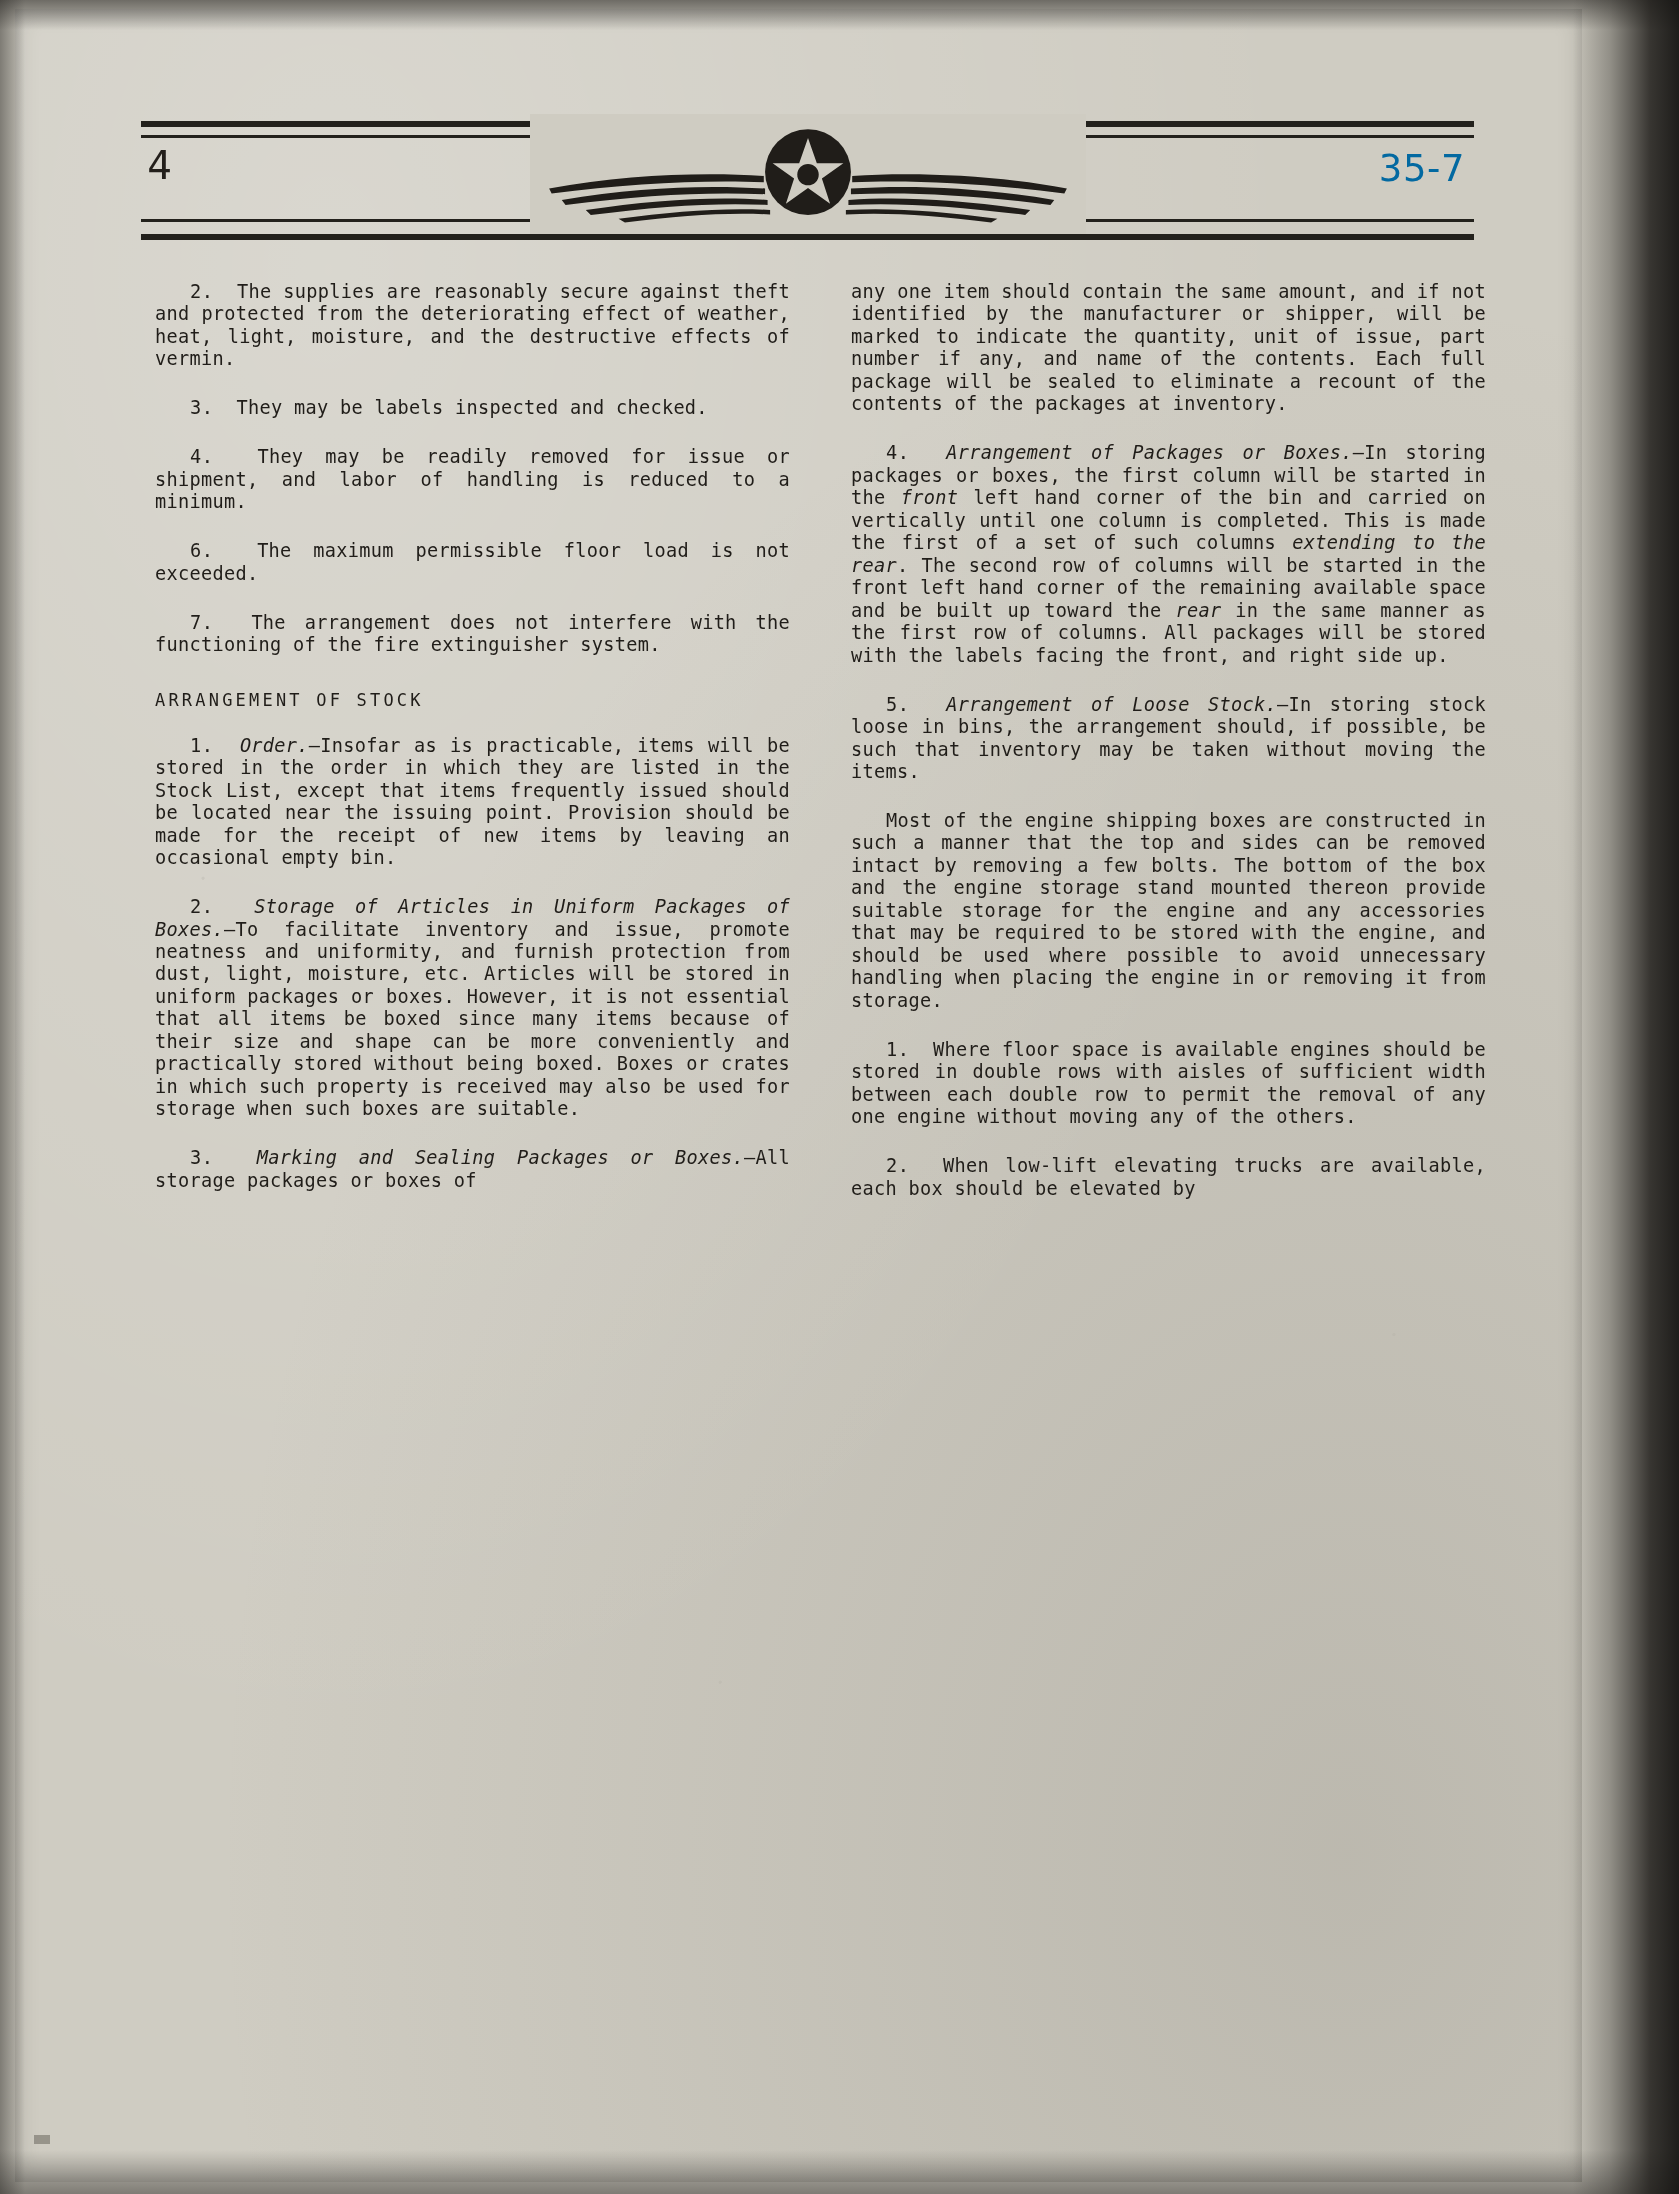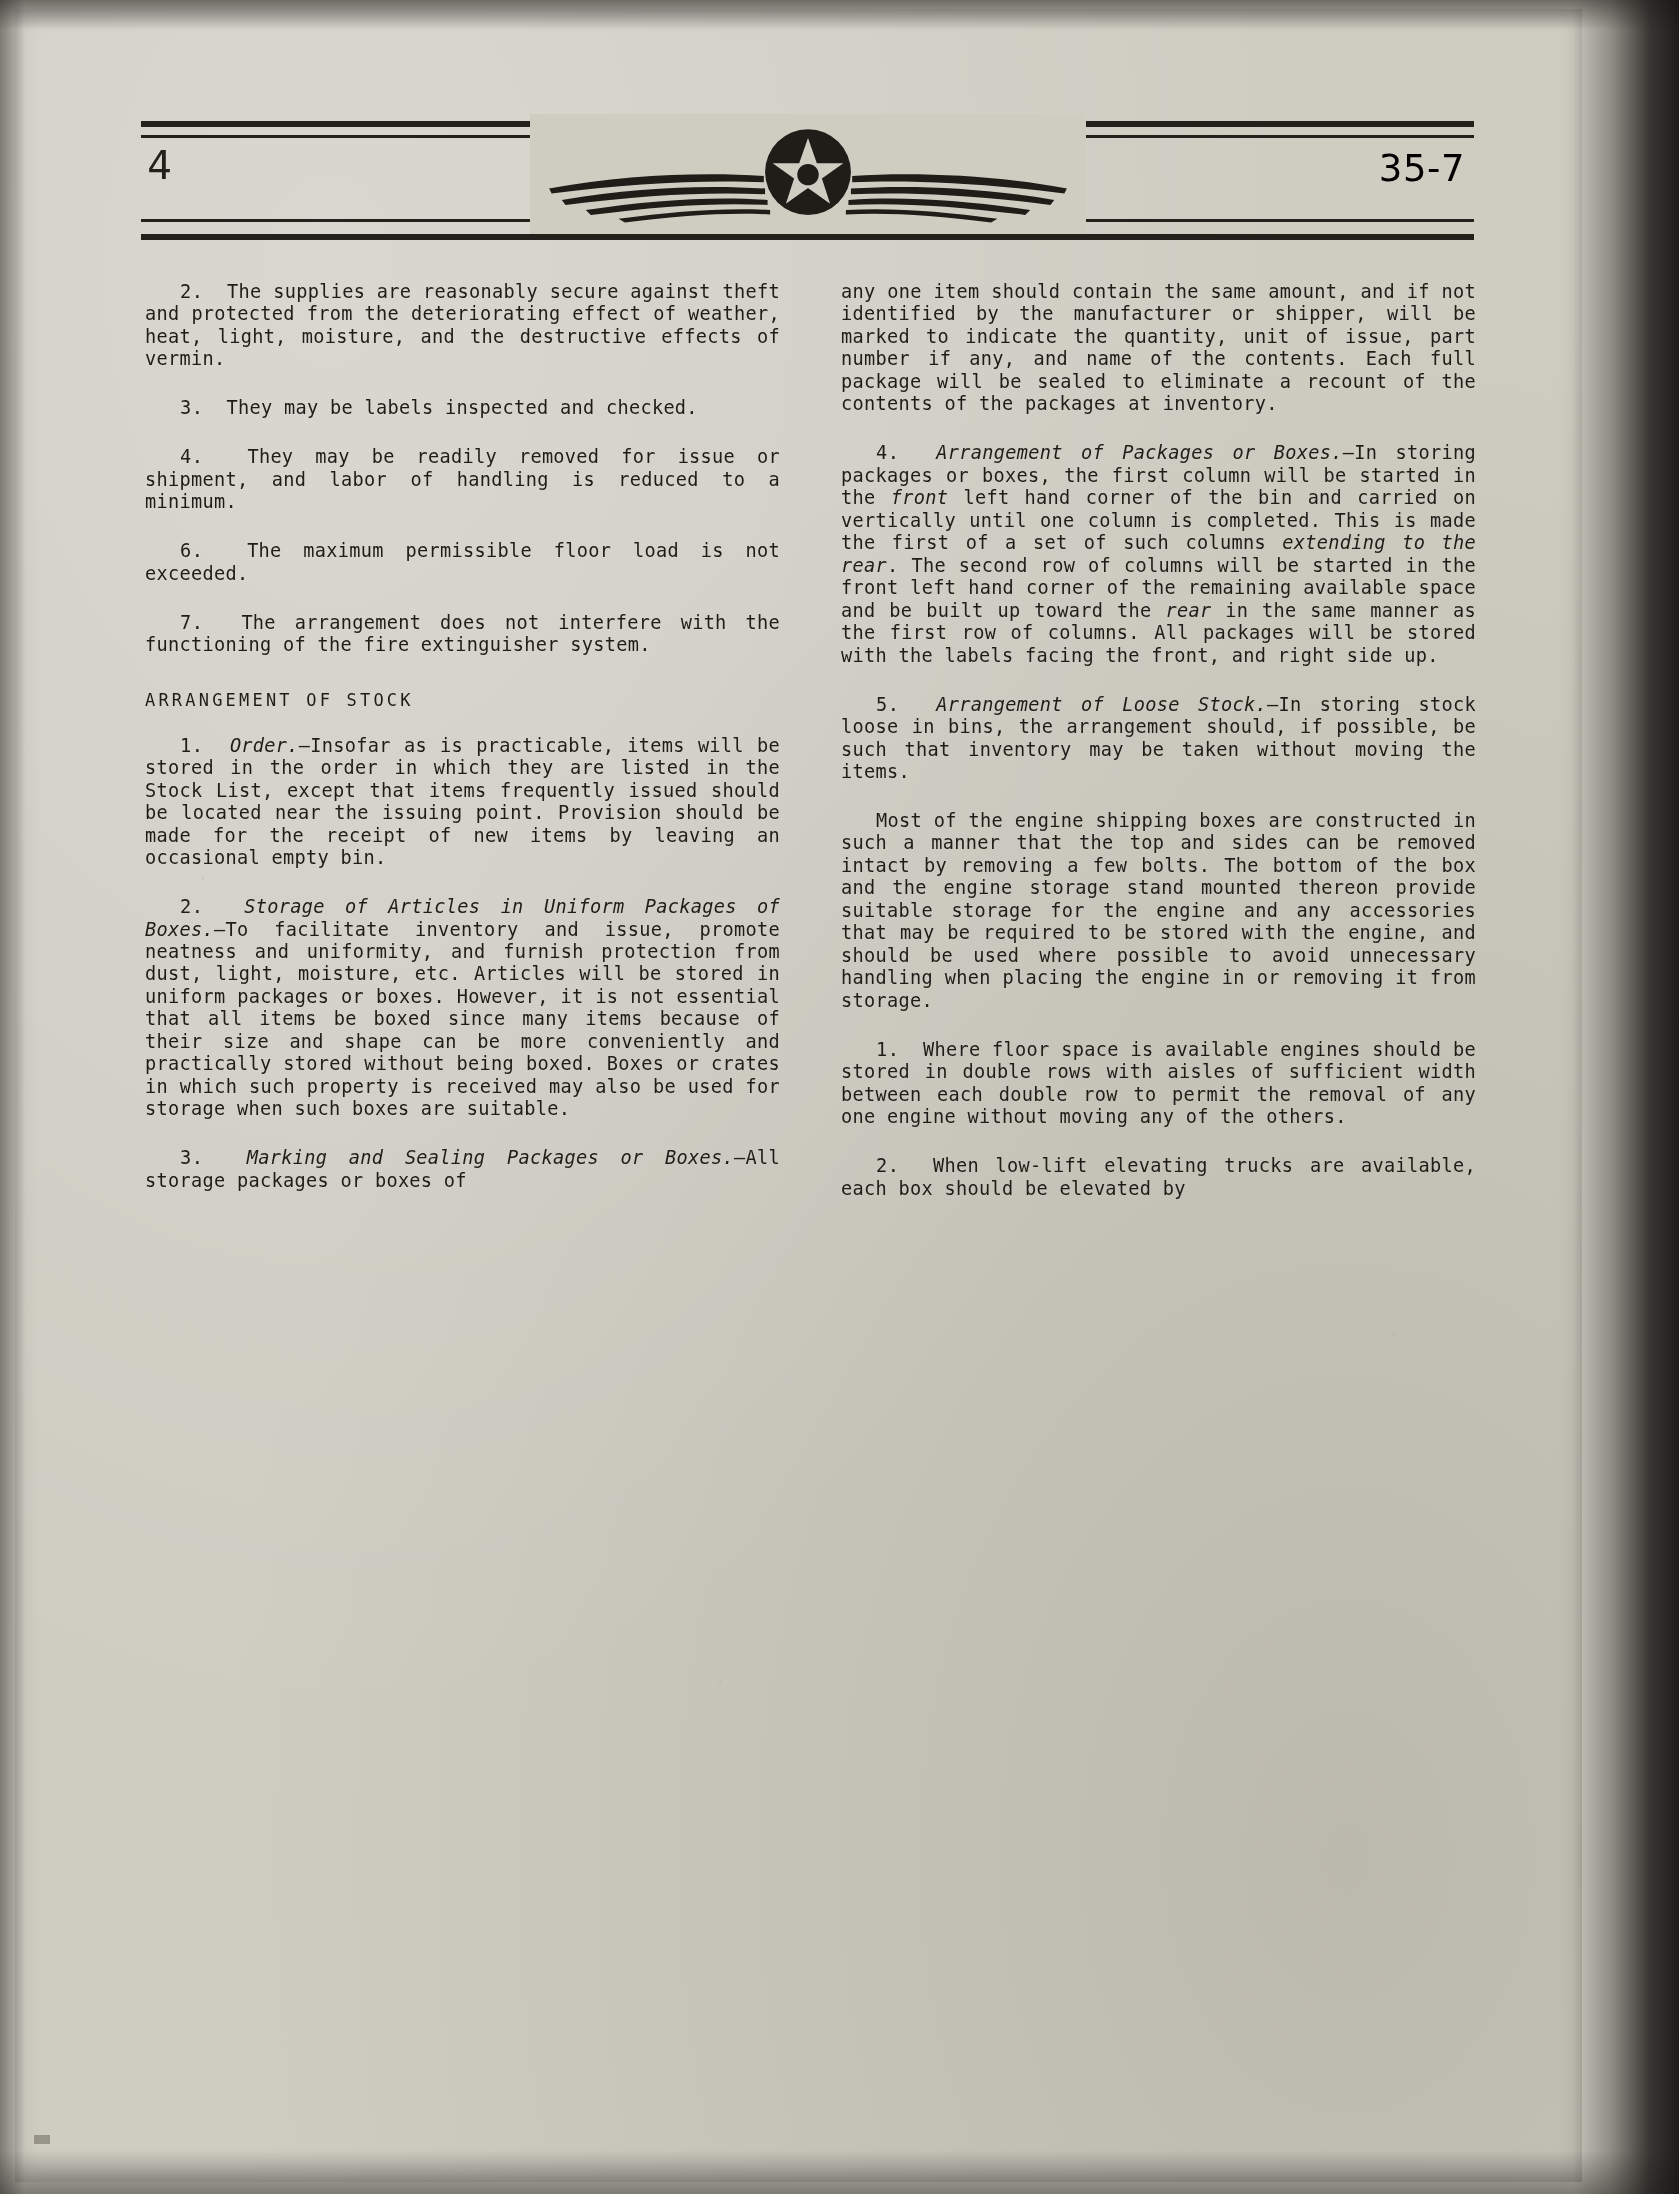--- a/index.html
+++ b/index.html
@@ -97,21 +97,21 @@
     font-size: 39px;
     color: #231f1b;
     font-family: "DejaVu Sans", sans-serif;
     letter-spacing: 0.6px;
   }
   #page-number-right {
     position: absolute;
     right: 8.8px;
     top: 37px;
     font-size: 37px;
-    color: #000000;
+    color: #0369a1;
     font-family: "DejaVu Sans", sans-serif;
     letter-spacing: 0.6px;
     margin-left: 6px;
   }
   #emblem {
     position: absolute;
     left: 50%;
     top: 3.8px;
     transform: translateX(-50%);
     width: 543px;
@@ -125,21 +125,21 @@
     transform: translateX(-50%);
     width: 556px;
     height: 120px;
     background: #cfccc2;
   }
 
   
   #columns {
     position: absolute;
     top: 272px;
-    left: 130px;
+    left: 140px;
     width: 1336px;
     display: flex;
     gap: 61px;
   }
   .column {
     width: 635px;
   }
   p.para {
     margin: 0 0 26.5px 0;
     font-size: 18.6px;

